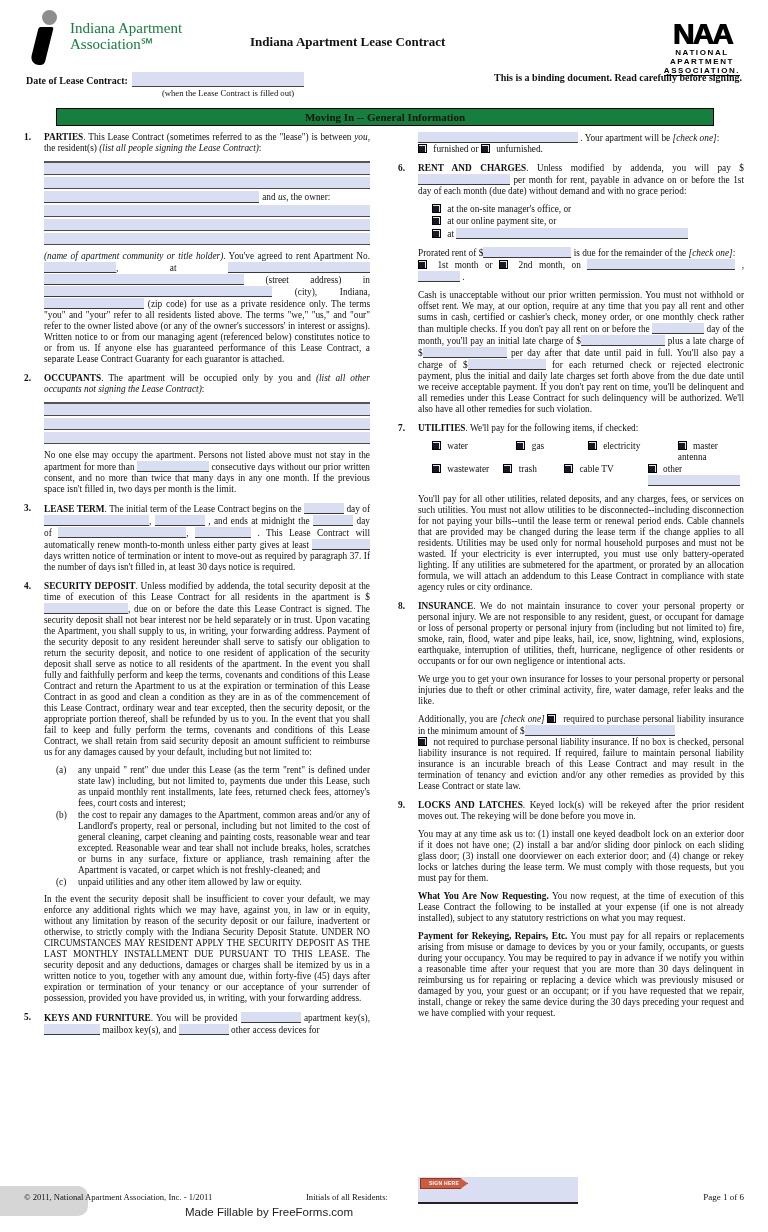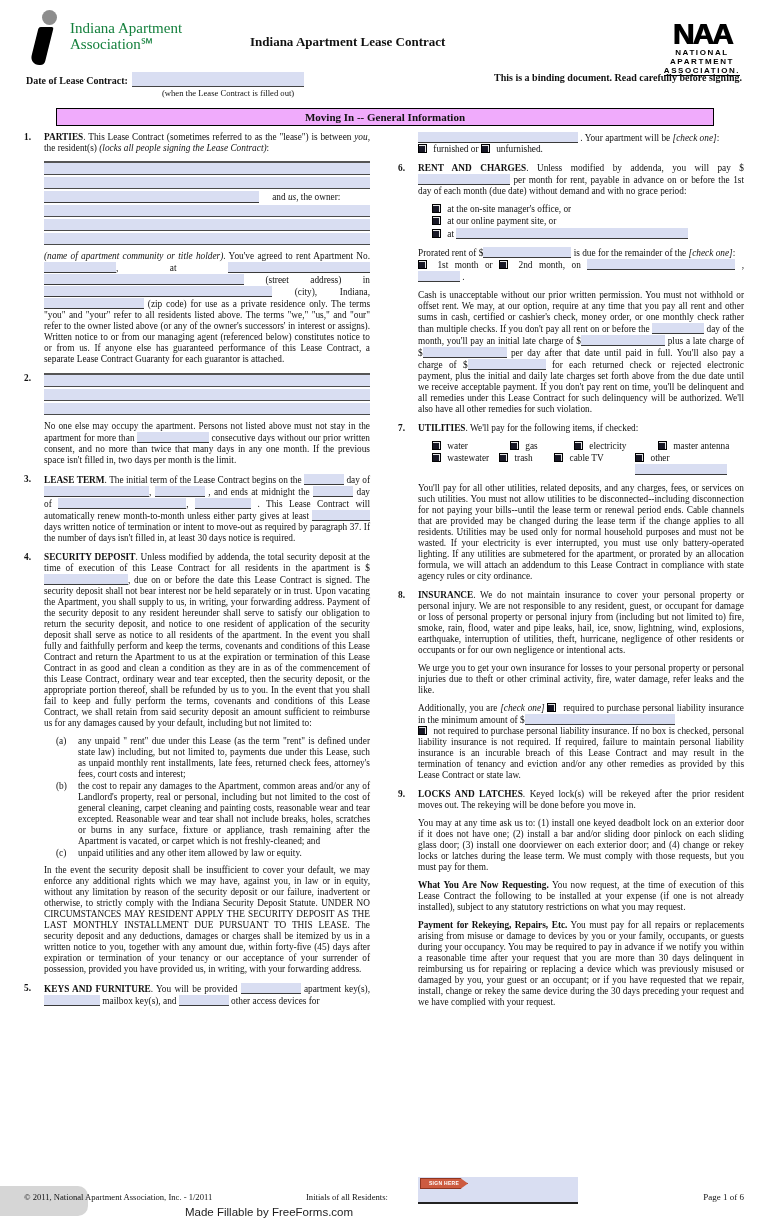--- a/index.html
+++ b/index.html
@@ -21,48 +21,48 @@
                line-height:28px;letter-spacing:-2px;color:#000;
                text-shadow:1px 0 #000;}
   .naa-lines{font-family:"Liberation Sans",sans-serif;font-weight:bold;font-size:8px;
              line-height:9px;letter-spacing:1.6px;color:#000;}
   .naa-lines div:last-child{border-bottom:1px solid #000;display:inline-block;}
   .date-row{position:absolute;left:26px;top:72px;width:716px;font-weight:bold;font-size:10px;}
   .date-field{display:inline-block;width:172px;height:14px;background:#d9def2;
               border-bottom:1px solid #444;vertical-align:-3px;margin-left:4px;}
   .date-caption{position:absolute;left:124px;top:16px;font-weight:normal;font-size:8.6px;margin-left:12px;}
   .binding{position:absolute;right:0;top:0;font-size:10px;}
-  .bar{position:absolute;left:56px;right:54px;top:108px;height:16px;background:#f0abfc;
+  .bar{position:absolute;left:56px;right:54px;top:108px;height:16px;background:#15803d;
        border:1px solid #000;text-align:center;font-weight:bold;font-size:11px;line-height:16px;}
   
   .columns{position:absolute;left:24px;right:24px;top:132px;display:flex;gap:28px;}
   .col{flex:1;min-width:0;}
   .sec{display:flex;margin-bottom:8px;}
   .num{width:20px;flex:none;font-weight:bold;}
   .secbody{flex:1;min-width:0;}
   .para{text-align:justify;margin-bottom:7px;}
   .para:last-child{margin-bottom:0;}
   b{font-weight:bold;}
   .fld{display:inline-block;height:10px;background:#d9def2;border-bottom:1px solid #3a3a3a;
        vertical-align:-2px;}
   .cb{display:inline-block;width:7px;height:7px;border:1px solid #000;background:#191927;
       box-shadow:inset -1px 1px 0 #e8e8e8;vertical-align:-1px;margin-right:4px;}
   .lines{margin-bottom:6px;}
   .flrow{height:11px;background:#d9def2;border-bottom:1px solid #4a4a4a;margin-bottom:2px;}
   .flrow.first{border-top:2px solid #555;}
   .flrow-part{display:flex;align-items:flex-end;margin-bottom:2px;}
   .flrow-part .fld{height:11px;}
-  .flrow-part .tail{white-space:nowrap;padding-left:13px;}
+  .flrow-part .tail{white-space:nowrap;padding-left:3px;}
   .li{display:flex;margin-left:12px;margin-bottom:1px;}
   .lim{width:22px;flex:none;}
   .libody{flex:1;text-align:justify;min-width:0;}
   .ul{margin-left:14px;margin-bottom:7px;}
   .ulrow{margin-bottom:1px;}
   .grid{margin-left:14px;margin-bottom:7px;}
-  .grow{display:flex;margin-bottom:1px;}
+  .grow{display:flex;margin-bottom:1px;gap:12px;}
   .gcell{display:inline-block;}
   
   .ft-copy{position:absolute;left:24px;top:1192px;font-size:8.6px;}
   .ft-initials-label{position:absolute;left:306px;top:1192px;font-size:8.6px;}
   .ft-initials-box{position:absolute;left:418px;top:1177px;width:160px;height:25px;
                    background:#d9def2;border-bottom:2px solid #222;}
   .sign-tag{position:absolute;left:2px;top:1px;width:46px;height:9px;background:#cd5b40;
             border:1px solid #8f3520;clip-path:polygon(0 0,84% 0,100% 50%,84% 100%,0 100%);
             color:#fff;font-family:"Liberation Sans",sans-serif;font-size:5px;font-weight:bold;
             line-height:8px;text-align:center;letter-spacing:.3px;}
@@ -103,38 +103,39 @@
       <div class="binding">This is a binding document.  Read carefully before signing.</div>
     </div>
     <div class="bar">Moving In -- General Information</div>
   </div>
 
   <div class="columns">
     <div class="col" id="col-left">
         <div class="sec">
           <div class="num">1.</div>
           <div class="secbody">
-            <div class="para"><b>PARTIES</b>. This Lease Contract (sometimes referred to as the "lease") is between <i>you</i>, the resident(s) <i>(locks all people signing the Lease Contract)</i>:</div>
+            <div class="para"><b>PARTIES</b>. This Lease Contract (sometimes referred to as the "lease") is between <i>you</i>, the resident(s) <i>(list all people signing the Lease Contract)</i>:</div>
             <div class="lines">
               <div class="flrow first"></div>
               <div class="flrow"></div>
               <div class="flrow-part">
                 <span class="fld" style="width: 66%;"></span>
                 <span class="tail"> and <i>us</i>, the owner:</span>
               </div>
               <div class="flrow"></div>
               <div class="flrow"></div>
               <div class="flrow"></div>
             </div>
             <div class="para"><i>(name of apartment community or title holder)</i>. You've agreed to rent Apartment No. <span class="fld" style="width: 72px;"></span>, at <span class="fld" style="width: 142px;"></span> <span class="fld" style="width: 200px;"></span> (street address) in <span class="fld" style="width: 228px;"></span> (city), Indiana, <span class="fld" style="width: 100px;"></span> (zip code) for use as a private residence only.  The terms "you" and "your" refer to all residents listed above.  The terms "we," "us," and "our" refer to the owner listed above (or any of the owner's successors' in interest or assigns).  Written notice to or from our managing agent (referenced below) constitutes notice to or from us.  If anyone else has guaranteed performance of this Lease Contract, a separate Lease Contract Guaranty for each guarantor is attached.</div>
           </div>
         </div>
         <div class="sec">
           <div class="num">2.</div>
           <div class="secbody">
+            <div class="para"><b>OCCUPANTS</b>. The apartment will be occupied only by you and <i>(list all other occupants not signing the Lease Contract)</i>:</div>
             <div class="lines">
               <div class="flrow first"></div>
               <div class="flrow"></div>
               <div class="flrow"></div>
             </div>
             <div class="para">No one else may occupy the apartment. Persons not listed above must not stay in the apartment for more than <span class="fld" style="width: 72px;"></span> consecutive days without our prior written consent, and no more than twice that many days in any one month. If the previous space isn't filled in, two days per month is the limit.</div>
           </div>
         </div>
         <div class="sec">
           <div class="num">3.</div>

